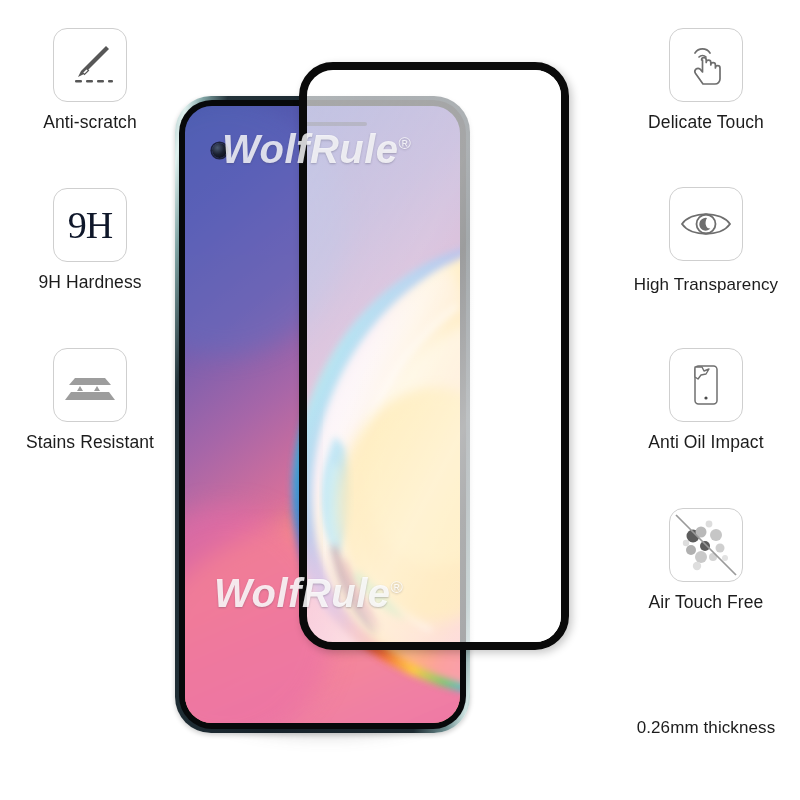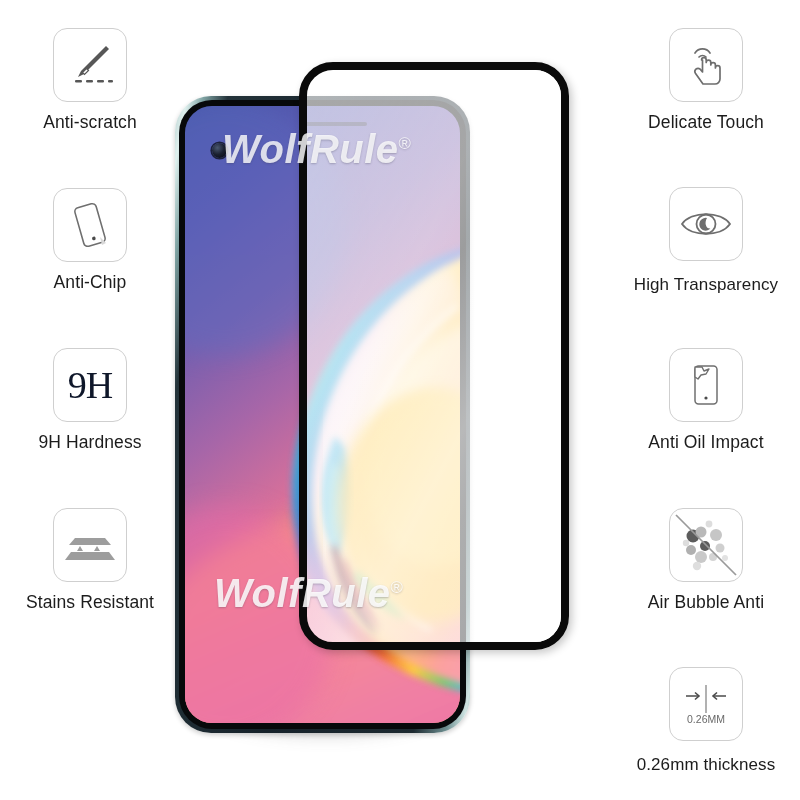--- a/index.html
+++ b/index.html
@@ -240,32 +240,20 @@
             <rect x="24" y="43" width="7" height="2.6" rx="1.1"></rect>
             <rect x="35" y="43" width="7" height="2.6" rx="1.1"></rect>
             <rect x="46" y="43" width="5" height="2.6" rx="1.1"></rect>
           </g>
         </svg>
       </div>
       <div class="feature-label">Anti-scratch</div>
     </div>
 
 
-    <div class="feature">
-      <div class="icon-box">
-        <svg width="56" height="56" viewBox="0 0 56 56">
-          <g transform="rotate(-16 28 28)">
-            <rect x="17" y="8" width="22" height="40" rx="4" fill="#ffffff" stroke="#6f6f6f" stroke-width="1.6"></rect>
-            <circle cx="28" cy="42" r="1.8" fill="#4a4a4a"></circle>
-          </g>
-          <path d="M38 40 L44 46 L40 48 Z" fill="#d8d8d8"></path>
-        </svg>
-      </div>
-      <div class="feature-label">Anti-Chip</div>
-    </div>
 
     <div class="feature">
       <div class="icon-box">
         <span style="font-size:38px;color:#0f172a;font-family:Liberation Serif, serif;line-height:1;letter-spacing:-1px;">9H</span>
       </div>
       <div class="feature-label">9H Hardness</div>
     </div>
 
     <div class="feature">
       <div class="icon-box">
@@ -329,36 +317,24 @@
           <circle cx="42" cy="47" r="4" fill="#d4d4d4"></circle>
           <circle cx="30" cy="47" r="6" fill="#c9c9c9"></circle>
           <circle cx="20" cy="40" r="5" fill="#b0b0b0"></circle>
           <circle cx="15" cy="33" r="3.2" fill="#dddddd"></circle>
           <circle cx="26" cy="56" r="4.2" fill="#dedede"></circle>
           <circle cx="38" cy="14" r="3.4" fill="#dddddd"></circle>
           <circle cx="54" cy="48" r="3" fill="#e2e2e2"></circle>
           <line x1="5" y1="5" x2="65" y2="65" stroke="#9a9a9a" stroke-width="1.7"></line>
         </svg>
       </div>
-      <div class="feature-label">Air Bubble Anti</div>
-    </div>
-
-    <div class="feature">
-      <div class="icon-box">
-        <svg width="64" height="58" viewBox="0 0 64 58">
-          <line x1="32" y1="10" x2="32" y2="38" stroke="#9e9e9e" stroke-width="1.6"></line>
-          <g stroke="#4a4a4a" stroke-width="1.6" fill="none">
-            <line x1="12" y1="21" x2="25" y2="21"></line>
-            <polyline points="21,17.5 25,21 21,24.5"></polyline>
-            <line x1="52" y1="21" x2="39" y2="21"></line>
-            <polyline points="43,17.5 39,21 43,24.5"></polyline>
-          </g>
-          <text x="32" y="48" text-anchor="middle" font-family="Liberation Sans, sans-serif" font-size="10.5" fill="#6a6a6a">0.26MM</text>
-        </svg>
-      </div>
+      <div class="feature-label">Air Touch Free</div>
+    </div>
+
+    <div class="feature">
       <div class="feature-label wide">0.26mm thickness</div>
     </div>
 
   </div>
 
   <div id="phone-wrap">
     <div id="phone-shadow"></div>
     <div id="phone-frame"></div>
     <div id="phone-bezel"></div>
     <div id="phone-screen">

